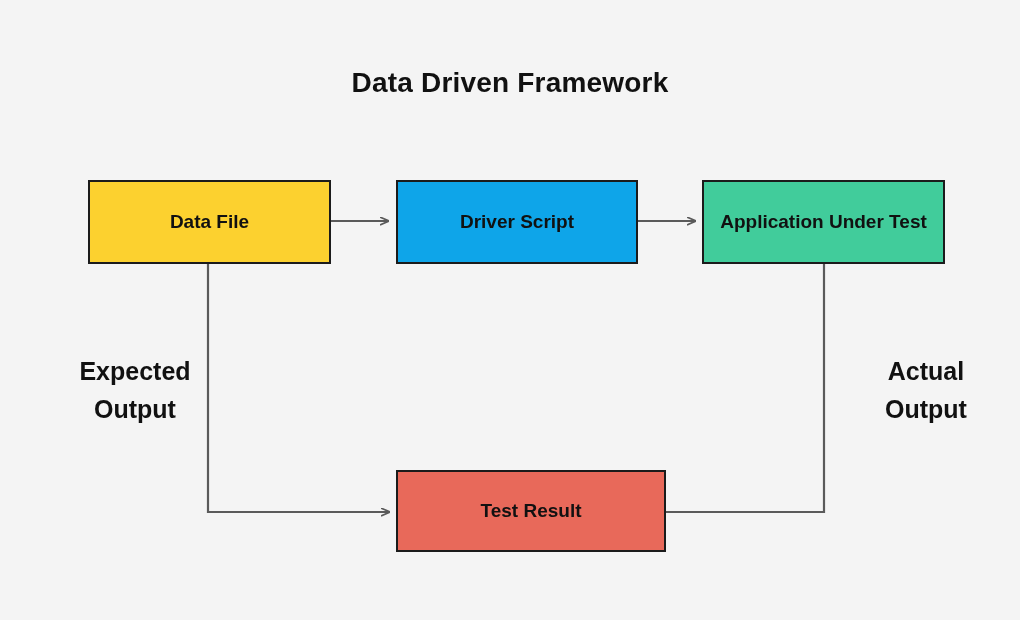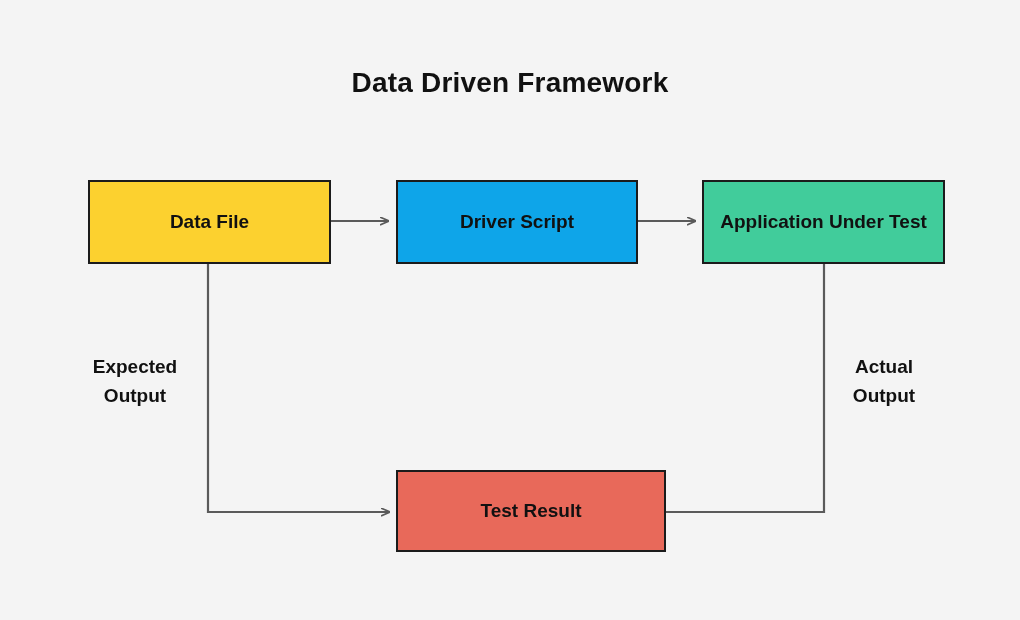--- a/index.html
+++ b/index.html
@@ -81,36 +81,37 @@
   #connector-layer {
     position: absolute;
     left: 0;
     top: 0;
     width: 1020px;
     height: 620px;
     pointer-events: none;
   }
   .edge-label {
     position: absolute;
-    font-size: 19px;
+    font-size: 25px;
     font-weight: bold;
     color: #111111;
     text-align: center;
     line-height: 1.5;
     white-space: pre-line;
   }
   #label-expected-output {
     left: 62px;
     top: 353px;
     width: 146px;
   }
   #label-actual-output {
     left: 824px;
     top: 353px;
     width: 120px;
+    padding-left: 42px;
   }
 </style>
 </head>
 <body>
 
 <div id="diagram-root">
 
   <div id="diagram-title">Data Driven Framework</div>
 
   <svg id="connector-layer" viewBox="0 0 1020 620" width="1020" height="620">

